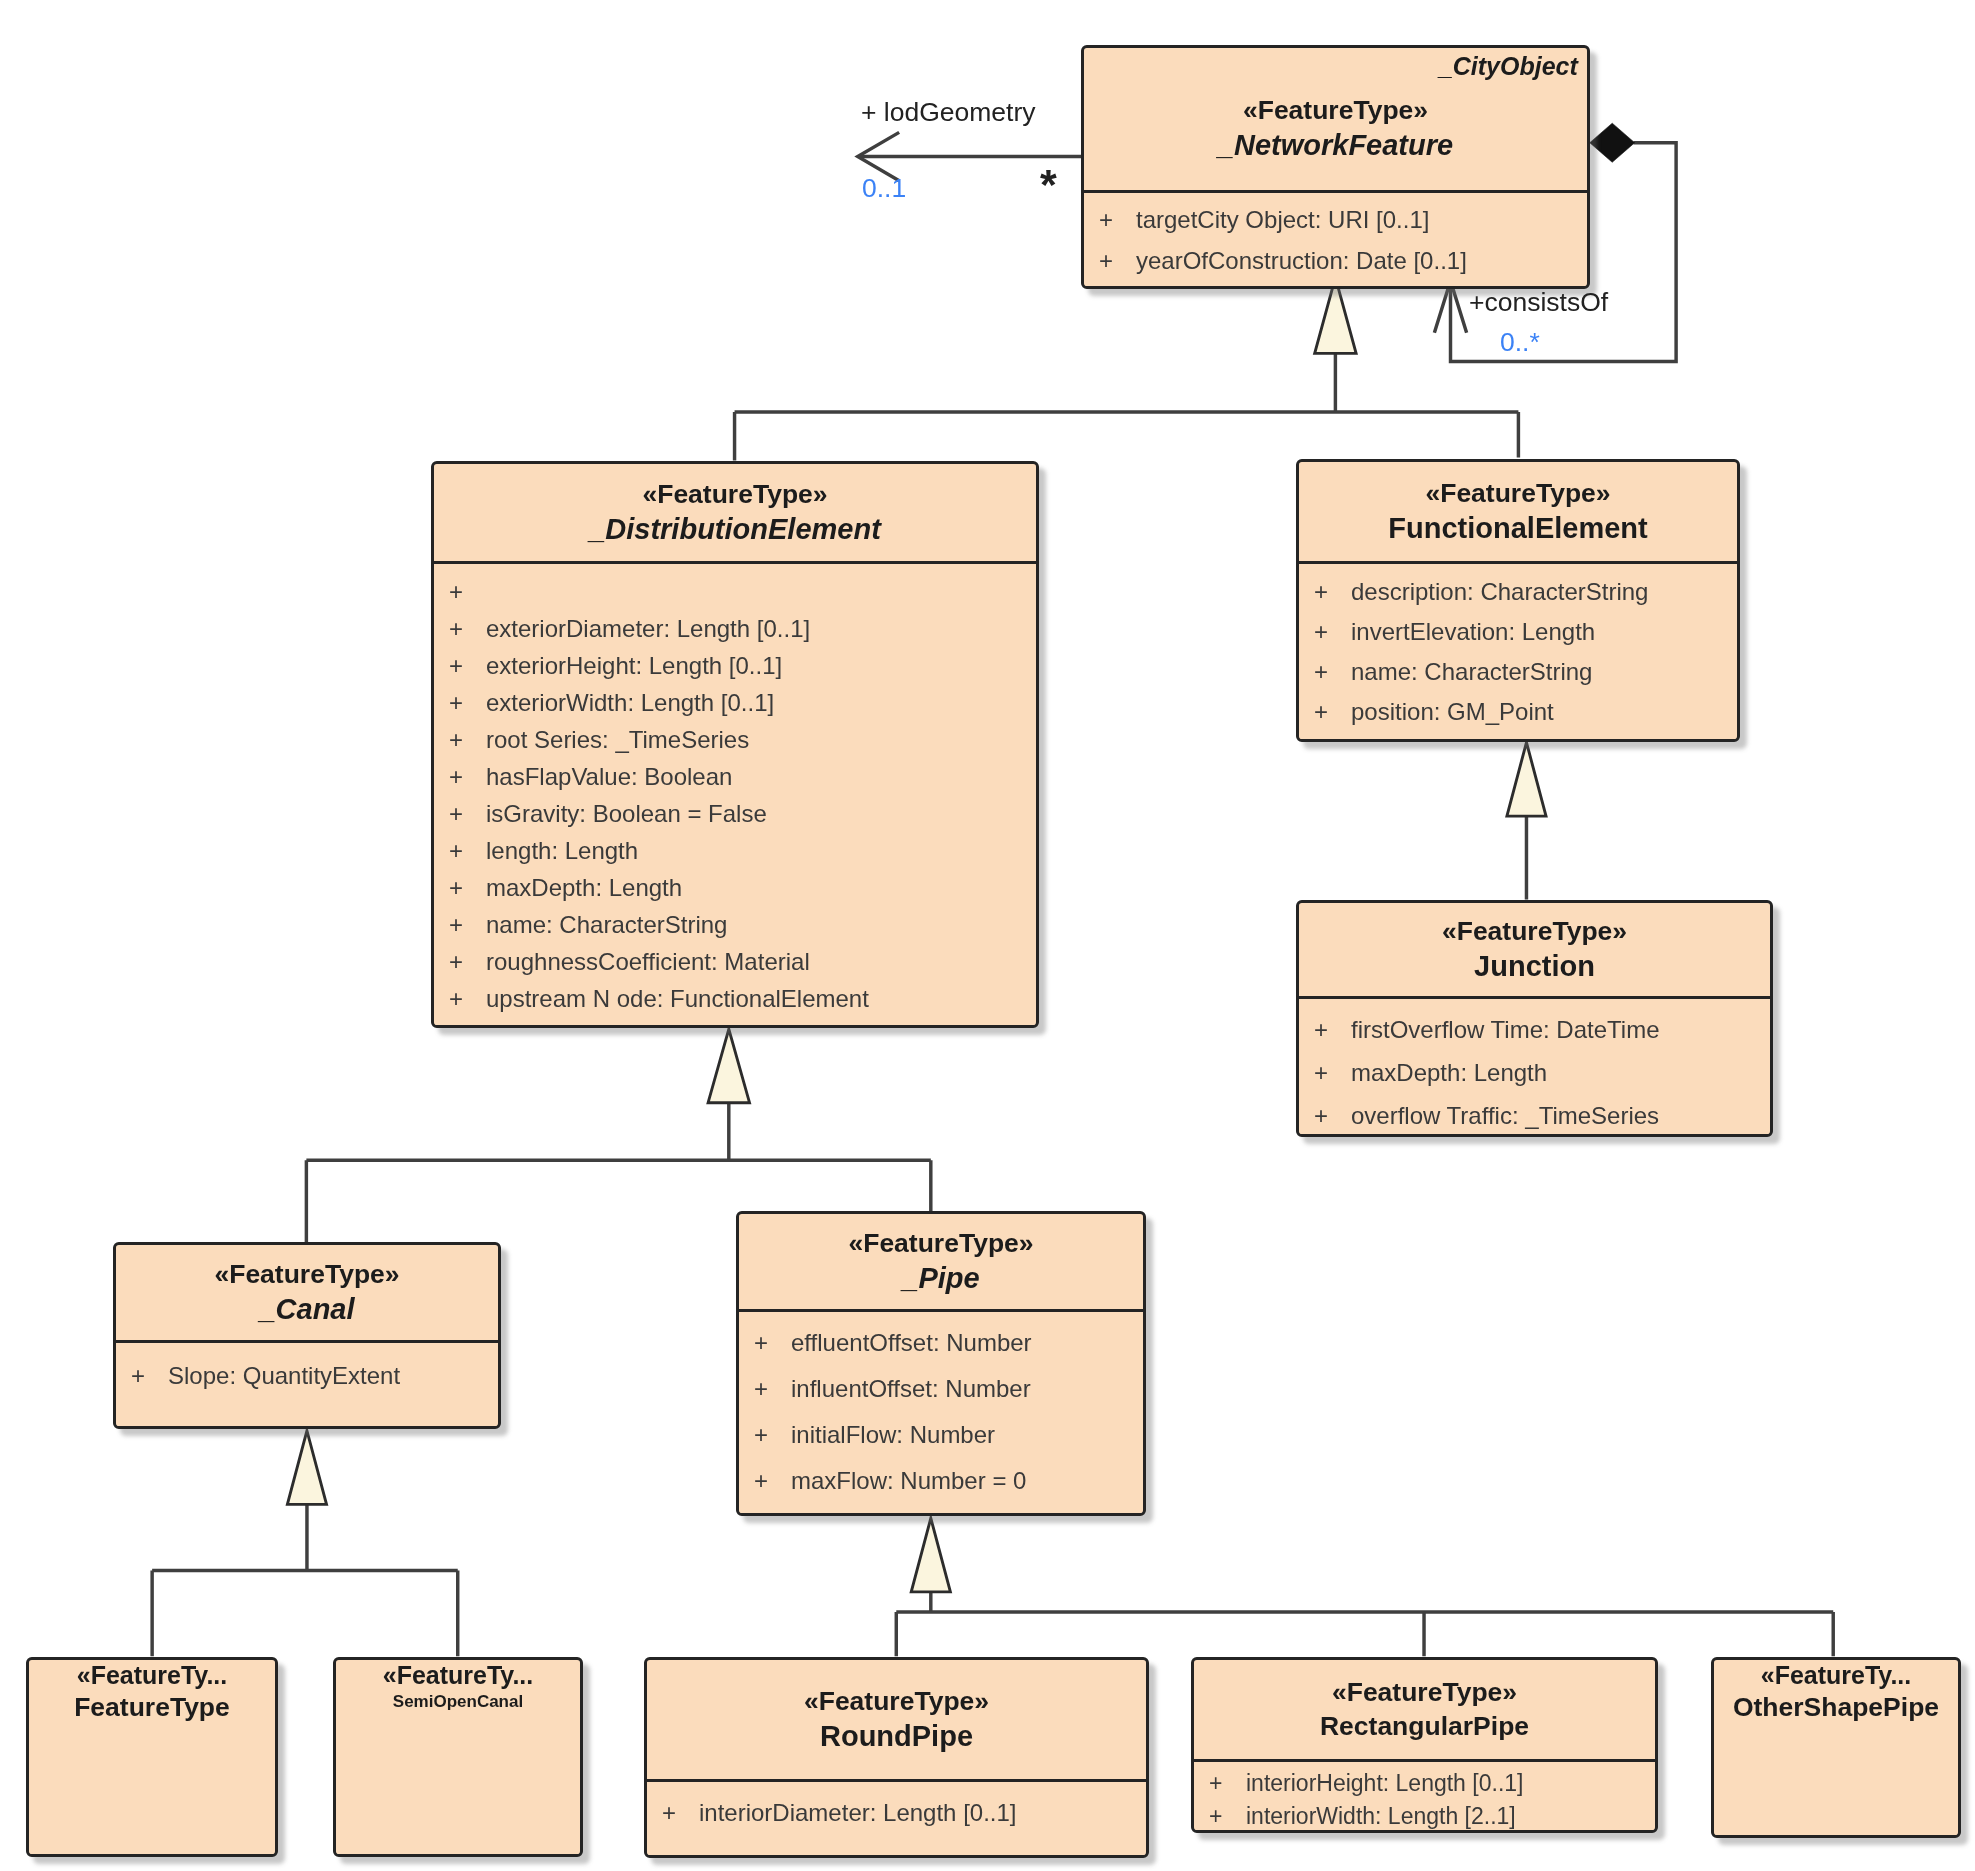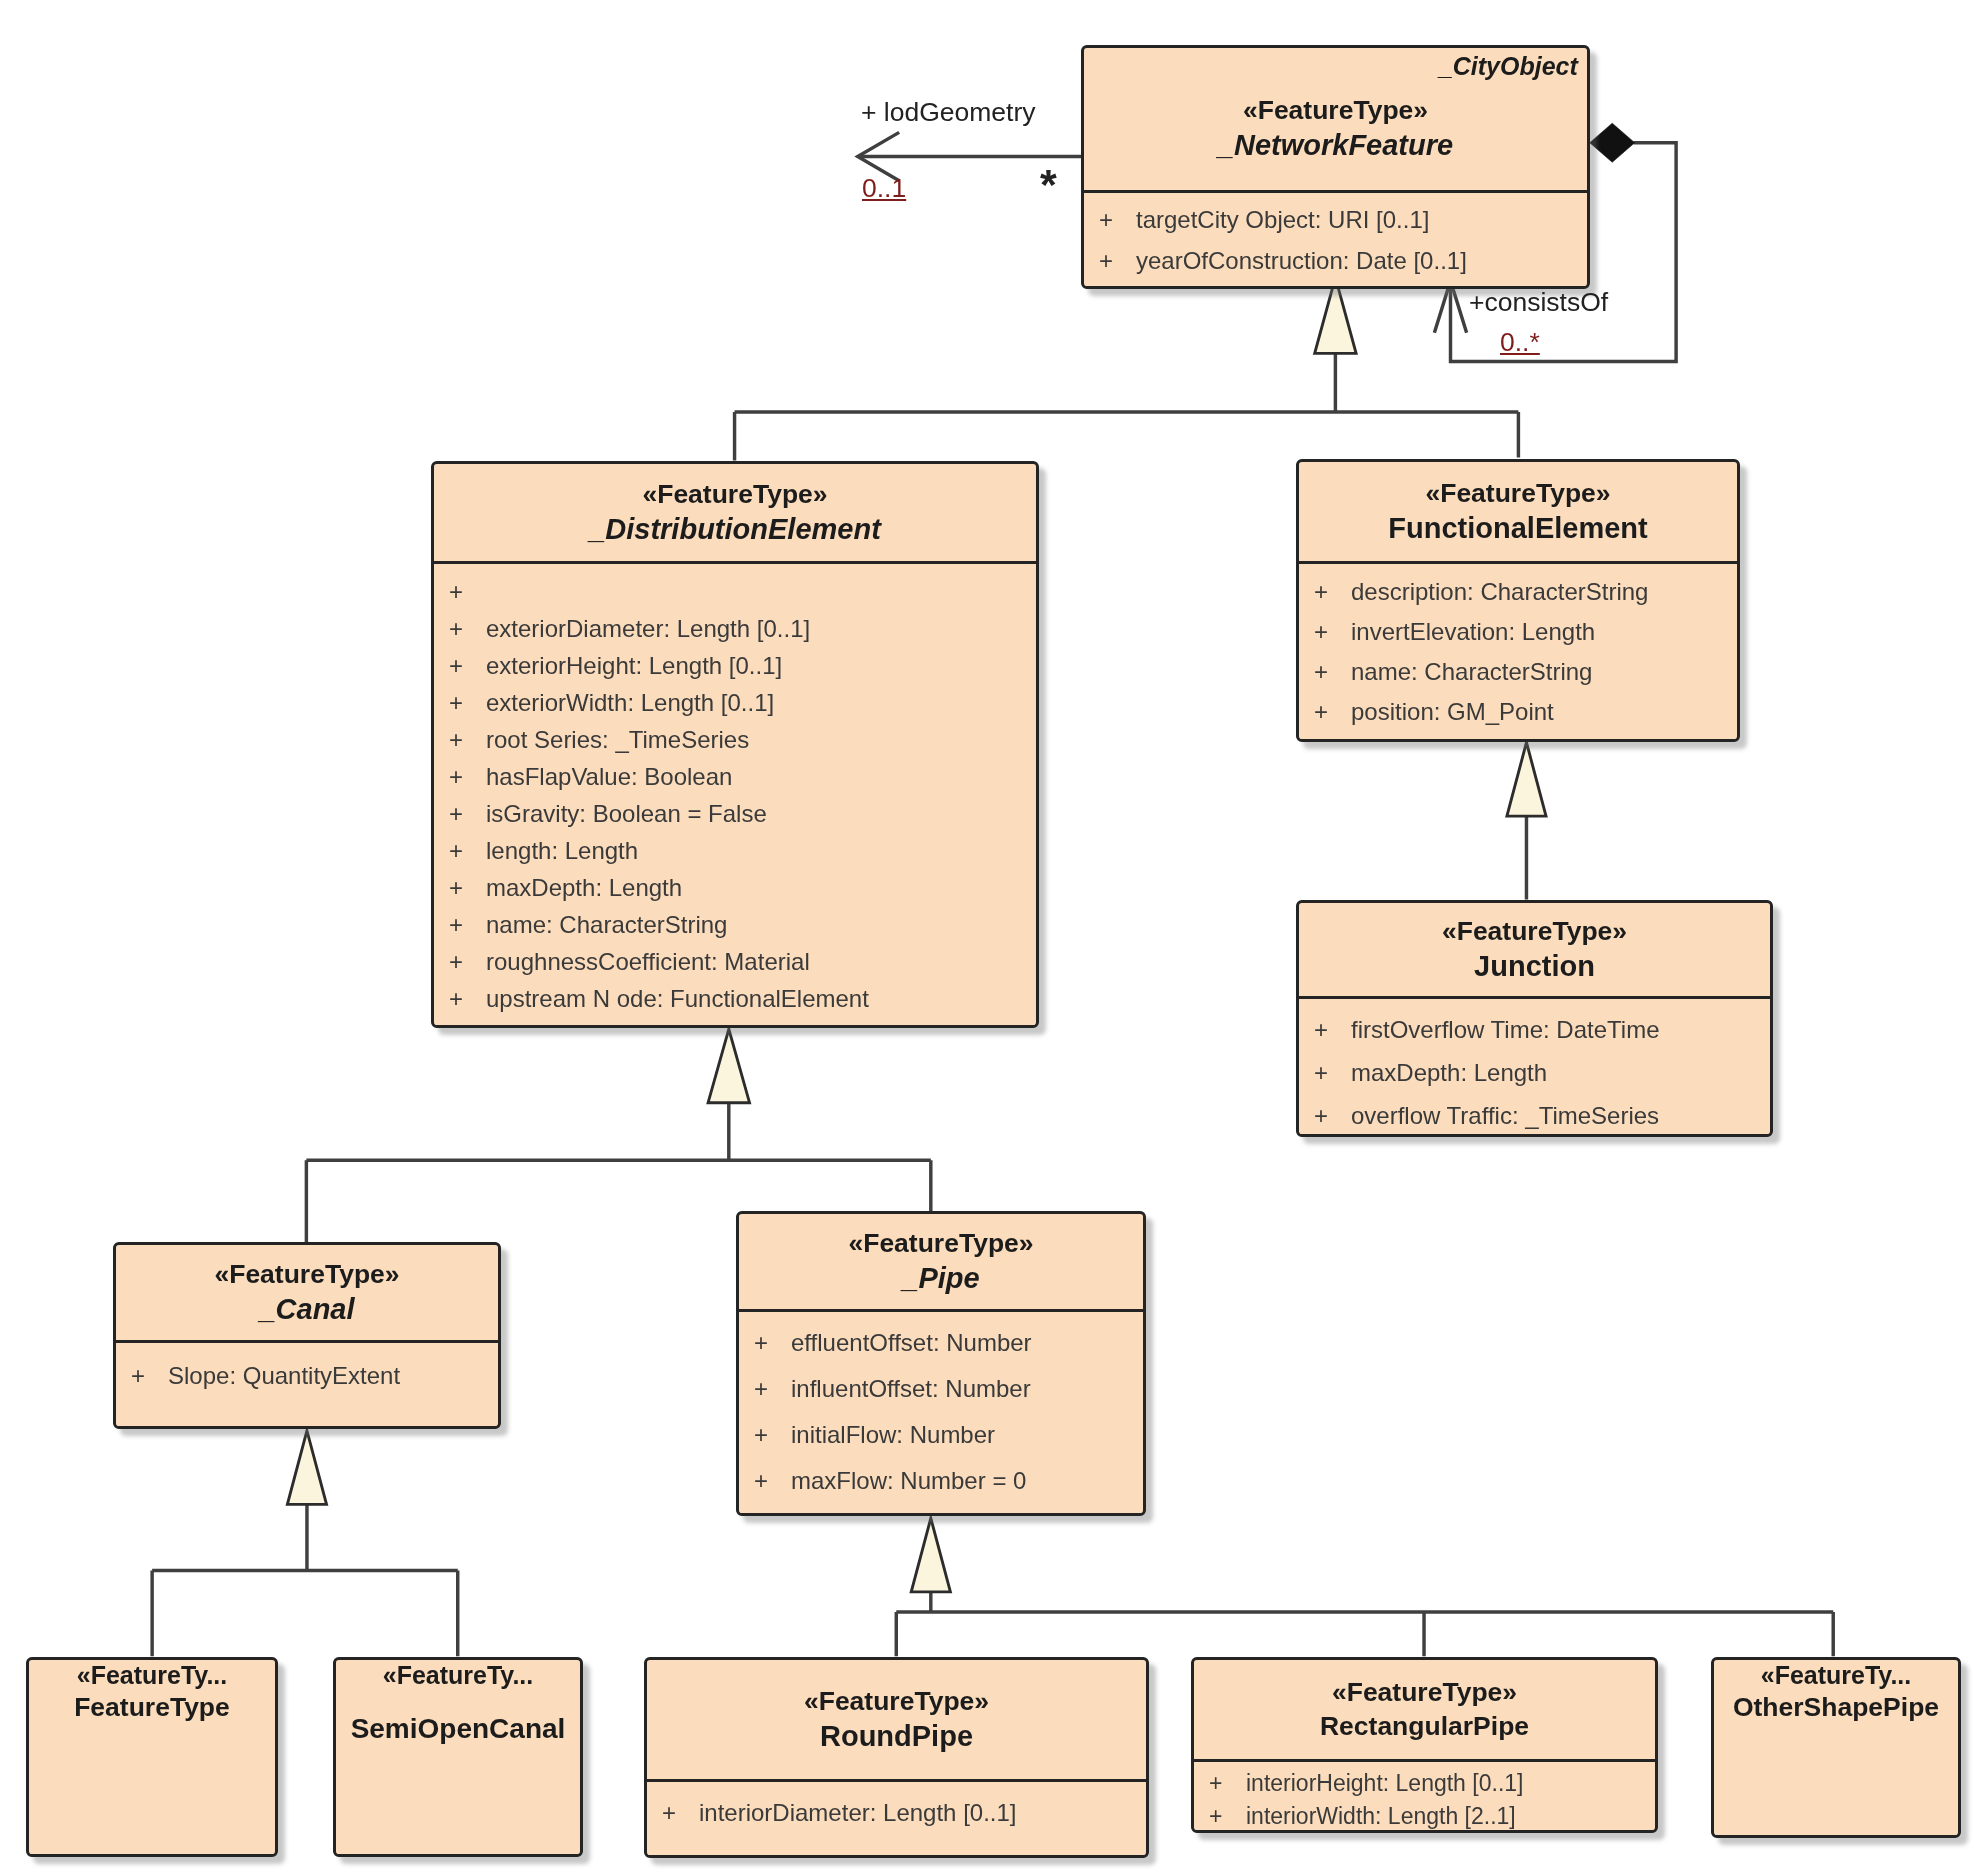--- a/index.html
+++ b/index.html
@@ -22,21 +22,21 @@
   .name-comp{position:relative;box-sizing:border-box;display:flex;flex-direction:column;align-items:center;justify-content:center;}
   .corner-label{position:absolute;top:3.5px;right:9.2px;font-size:25px;font-weight:bold;font-style:italic;}
   .stereo{font-size:26.5px;font-weight:bold;text-align:center;line-height:1.25;}
   .cname{font-size:29px;font-weight:bold;text-align:center;line-height:1.25;}
   .abstract{font-style:italic;}
   .attrs{box-sizing:border-box;border-top:3.5px solid #242424;padding-left:15px;padding-right:4.6px;font-size:24px;color:#3a3a3a;}
   .attr-row{display:flex;white-space:nowrap;}
   .attr-row .plus{width:37px;flex:0 0 37px;color:#3a3a3a;}
   .top-align{justify-content:flex-start;}
   .wire-label{position:absolute;z-index:3;font-size:26.5px;color:#222;white-space:nowrap;}
-  .mult{font-size:26.5px;color:#7f1d1d;text-decoration:underline;}
+  .mult{font-size:26.5px;color:#3b82f6;}
   .star{font-size:43px;font-weight:bold;line-height:23px;}
 </style>
 </head>
 <body>
 
 <div id="canvas">
 
   <svg id="wires" width="1975" height="1871" viewBox="0 0 3431 3251">
 
     <g>
@@ -241,21 +241,21 @@
     </div>
   </div>
 
   <div class="uml-class top-align" style="left:26px;top:1657px;width:252px;height:200px;display:flex;flex-direction:column;align-items:center;">
     <div class="stereo" style="font-size:25px;">«FeatureTy...</div>
     <div class="cname" style="font-size:26.5px;">FeatureType</div>
   </div>
 
   <div class="uml-class top-align" style="left:333px;top:1657px;width:250px;height:200px;display:flex;flex-direction:column;align-items:center;">
     <div class="stereo" style="font-size:25px;">«FeatureTy...</div>
-    <div class="cname" style="font-size:28px;margin-top:20px;">SemiOpenCanal</div>
+    <div class="cname" style="font-size:17px;">SemiOpenCanal</div>
   </div>
 
   <div class="uml-class" style="left:644px;top:1657px;width:505px;height:201px;">
     <div class="name-comp" style="height:119px;">
       <div class="stereo">«FeatureType»</div>
       <div class="cname">RoundPipe</div>
     </div>
     <div class="attrs" style="line-height:41px;padding-top:10.4px;">
       <div class="attr-row">
           <span class="plus">+</span>

